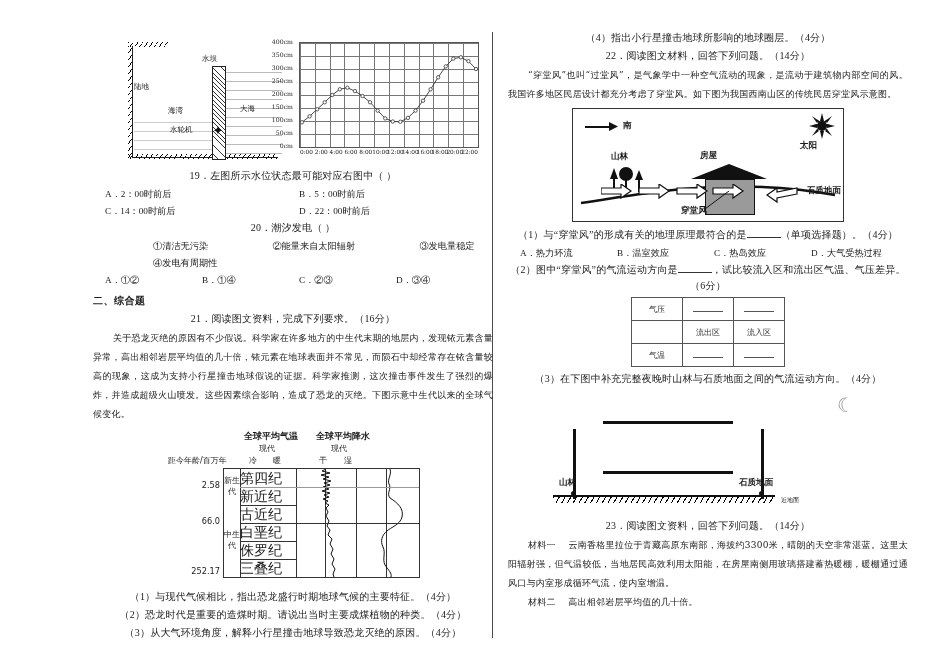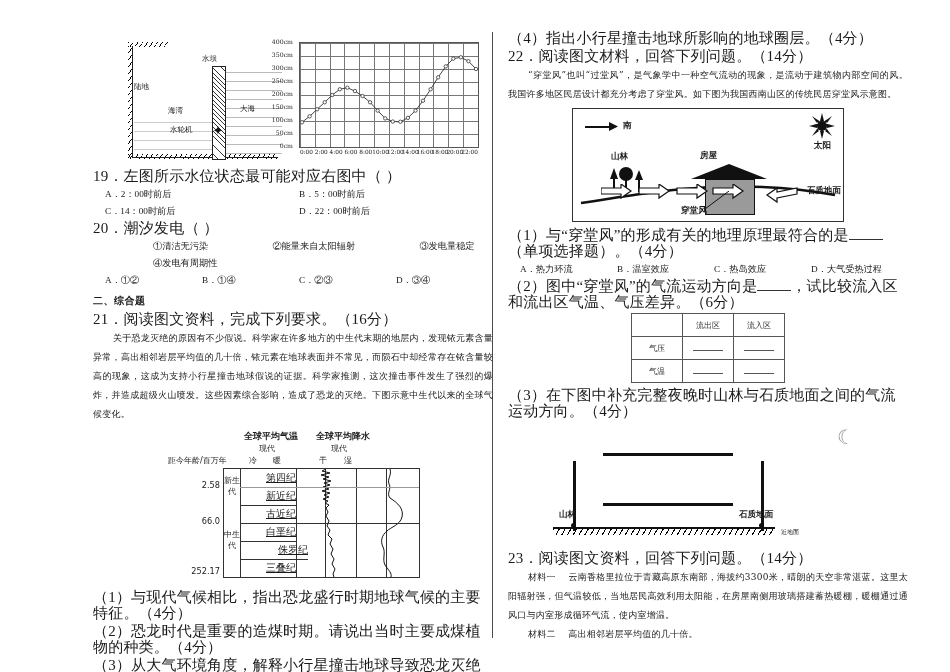--- a/index.html
+++ b/index.html
@@ -29,24 +29,25 @@
   .col-left  { left: 93px; }
   .col-right { left: 508px; }
   .divider {
     position: absolute;
     left: 492px; top: 32px;
     width: 0; height: 606px;
     border-left: 1px solid #4a4a4a;
   }
   
   .q {
-    font-size: 15px;
+    font-size: 10px;
     line-height: 16px;
     margin: 0 0 2px 0;
     letter-spacing: .2px;
+    text-align: center;
   }
   .para {
     font-size: 9.0px;
     line-height: 19px;
     margin: 0;
     text-align: justify;
     letter-spacing: .25px;
     font-family: "DejaVu Serif", serif;
   }
   .para-first { text-indent: 20px; }
@@ -171,24 +172,23 @@
     position:absolute; left:0; width:16px;
     font-size:8px; text-align:center; line-height:11px;
     font-family:"DejaVu Sans", sans-serif;
   }
   .periodcol {
     position:absolute; left:16px; top:0; width:56px; height:108px;
     border-right:1px solid #333;
   }
   .period {
     position:absolute; left:0; width:56px; height:18px;
-    font-size:10px; text-align:right; line-height:18px;
+    font-size:14px; text-align:left; line-height:18px;
     border-bottom:1px solid #333;
     font-family:"DejaVu Sans", sans-serif;
-    text-decoration:underline;
   }
   .period.last { border-bottom:none; }
   .curvecol {
     position:absolute; top:0; height:108px; border-right:1px solid #333;
   }
   .curvecol.c1 { left:72px; width:60px; }
   .curvecol.c2 { left:132px; width:63px; border-right:none; }
   .midline { position:absolute; top:0; width:1px; height:108px; background:#333; }
   .hline-66 { position:absolute; left:16px; top:54px; width:179px; height:1px; background:#333; }
   .hline-258{ position:absolute; left:16px; top:18px; width:179px; height:1px; background:#999; }
@@ -385,21 +385,21 @@
       <div class="geo-table">
         <div class="eracol">
           <div class="era" style="top:6px;">新生代</div>
           <div class="era" style="top:60px;">中生代</div>
         </div>
         <div class="periodcol">
           <div class="period" style="top:0px;">第四纪</div>
           <div class="period" style="top:18px;">新近纪</div>
           <div class="period" style="top:36px;">古近纪</div>
           <div class="period" style="top:54px;">白垩纪</div>
-          <div class="period" style="top:72px;padding-left:12px;">侏罗纪</div>
+          <div class="period" style="top:72px;">侏罗纪</div>
           <div class="period last" style="top:90px;">三叠纪</div>
         </div>
         <div class="curvecol c1">
           <div class="midline" style="left:29px;"></div>
           <svg width="60" height="108" viewBox="0 0 60 108" style="position:absolute;left:0;top:0;">
             <path d="M30,0 L26,2 L34,4 L25,6 L33,8 L27,10 L35,12 L28,14 L34,16
                      L27,18 L33,20 L26,22 L34,24 L28,26 L33,28 L27,30 L32,32
                      L29,34 L33,36 L30,39 L32,43 L30,47 L33,52 L31,57 L34,61
                      L32,66 L36,70 L34,75 L37,80 L35,85 L38,90 L36,95 L39,100
                      L37,105 L38,108" fill="none" stroke="#111" stroke-width="1"></path>
@@ -444,21 +444,21 @@
           <polygon points="13,0 15,8 11,8"></polygon>
             <polygon points="13,26 15,18 11,18"></polygon>
           <polygon points="0,13 8,11 8,15"></polygon>
             <polygon points="26,13 18,11 18,15"></polygon>
           <polygon points="3,3 10,8 8,10"></polygon>
             <polygon points="23,3 16,8 18,10"></polygon>
           <polygon points="3,23 10,18 8,16"></polygon>
             <polygon points="23,23 16,18 18,16"></polygon>
         </g>
       </svg>
-      <div class="ctf-lab" style="right:12px; top:31px;">太阳</div>
+      <div class="ctf-lab" style="right:26px; top:31px;">太阳</div>
 
       <svg style="position:absolute;left:0;top:52px;" width="270" height="60" viewBox="0 0 270 60">
         <path d="M8,42 C50,36 90,28 140,26 C190,24 230,28 262,34" fill="none" stroke="#111" stroke-width="2.5"></path>
       </svg>
 
       <svg style="position:absolute;left:32px;top:57px;" width="48" height="30" viewBox="0 0 48 30">
         <g fill="#111">
           <rect x="8" y="12" width="2" height="14"></rect>
           <path d="M9,2 L5,13 L13,13 Z"></path>
           <rect x="20" y="9" width="2" height="17"></rect>
@@ -498,28 +498,28 @@
       <span class="opt-4">B．温室效应</span>
       <span class="opt-4">C．热岛效应</span>
       <span class="opt-4">D．大气受热过程</span>
     </div>
 
     <p class="q"><span>（2）图中“穿堂风”的气流运动方向是</span><span class="blank-u"></span><span>，试比较流入区和流出区气温、气压差异。（6分）</span></p>
 
     <table class="minitab">
       <tbody>
           <tr>
+        <td>气压</td>
+        <td class="blankcell"><span class="ul-s"></span></td>
+        <td class="blankcell"><span class="ul-s"></span></td>
+      </tr>
+      <tr>
         <td></td>
         <td>流出区</td>
         <td>流入区</td>
-      </tr>
-      <tr>
-        <td>气压</td>
-        <td class="blankcell"><span class="ul-s"></span></td>
-        <td class="blankcell"><span class="ul-s"></span></td>
       </tr>
       <tr>
         <td>气温</td>
         <td class="blankcell"><span class="ul-s"></span></td>
         <td class="blankcell"><span class="ul-s"></span></td>
       </tr>
     </tbody>
       </table>
 
     <p class="q">（3）在下图中补充完整夜晚时山林与石质地面之间的气流运动方向。（4分）</p>

